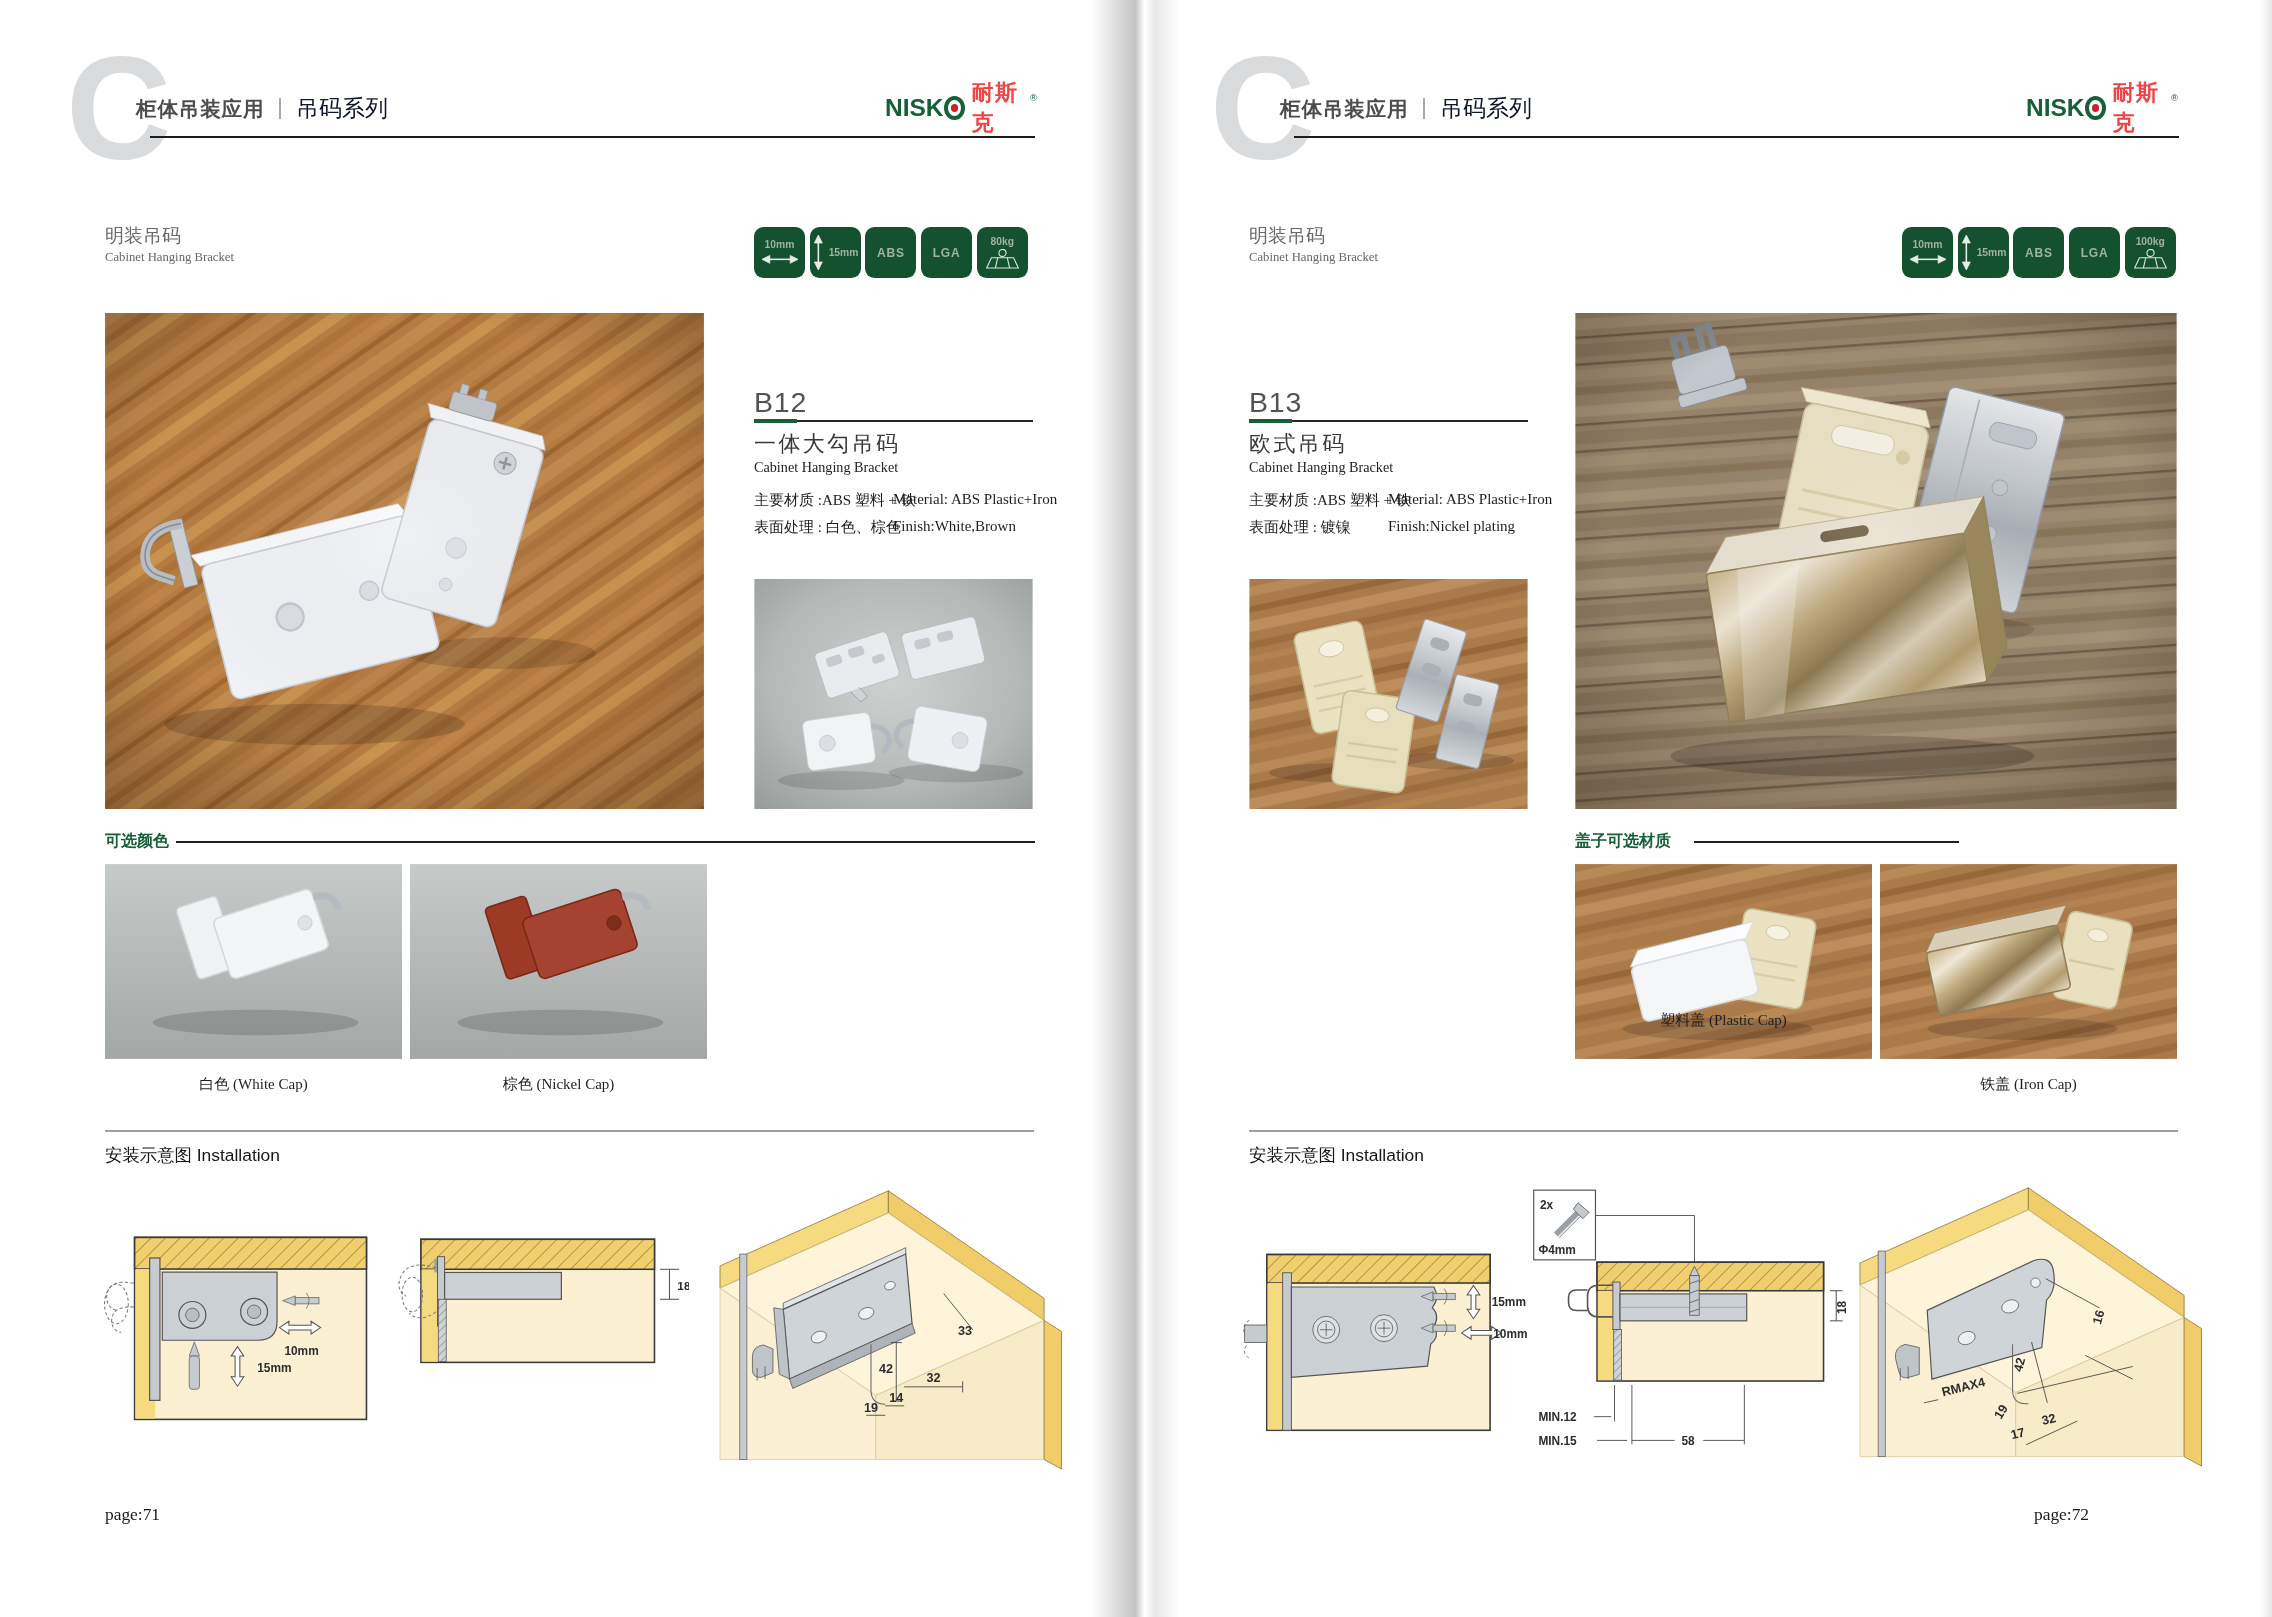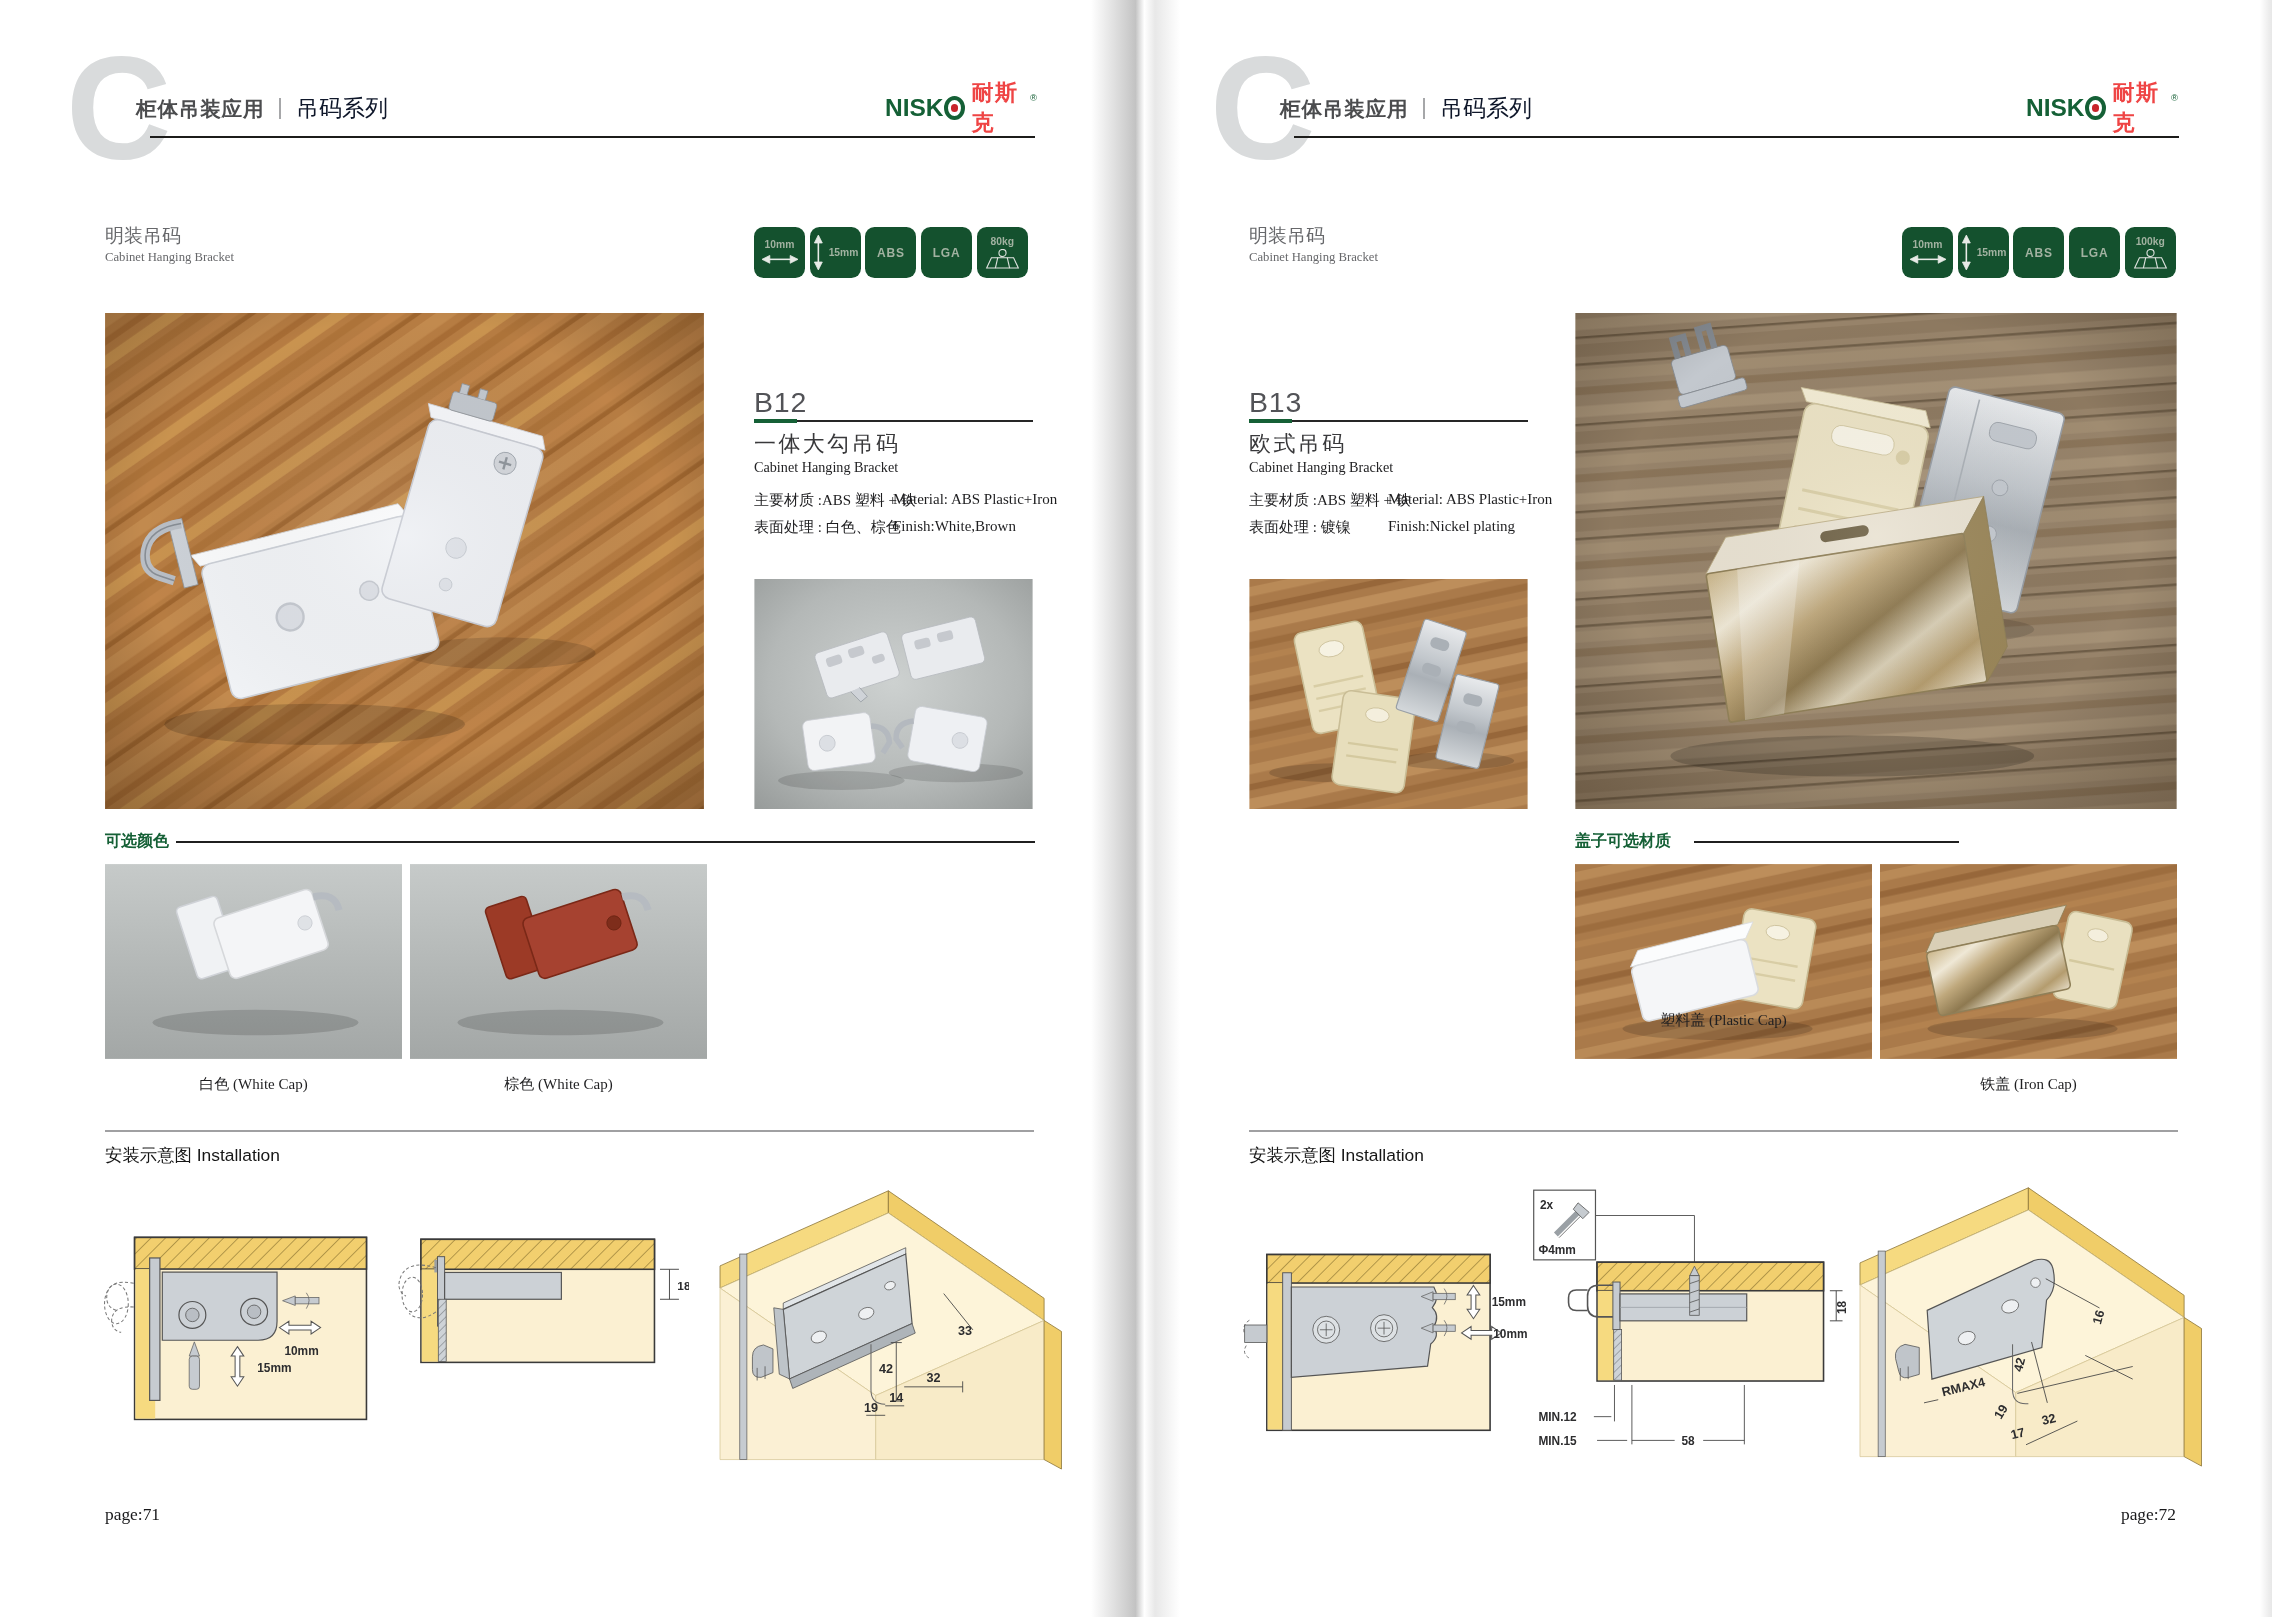--- a/index.html
+++ b/index.html
@@ -277,21 +277,21 @@
       <ellipse cx="190" cy="200" rx="130" ry="16" fill="#000" opacity="0.15"></ellipse>
       <g transform="translate(100,75) rotate(-18)">
         <rect x="0" y="-20" width="54" height="95" rx="6" fill="#9c3a26" stroke="#7a2817" stroke-width="2"></rect>
         <rect x="40" y="8" width="130" height="80" rx="8" fill="#a64230" stroke="#7a2817" stroke-width="2"></rect>
         <circle cx="150" cy="48" r="9" fill="#7e2d1b" stroke="#6a2412"></circle>
         <path d="M170,20 q28,2 26,26" stroke="#b6bbc1" stroke-width="9" fill="none"></path>
       </g>
     </svg>
   </div>
   <div class="caption" style="left:105px;top:1075px;">白色 (White Cap)</div>
-  <div class="caption" style="left:410px;top:1075px;">棕色 (White Cap)</div>
+  <div class="caption" style="left:410px;top:1075px;">棕色 (Nickel Cap)</div>
 
   <div class="installline" style="left:105px;top:1130px;"></div>
   <div class="installlabel" style="left:105px;top:1143px;">安装示意图 Installation</div>
 
   <div class="photo" style="left:99px;top:1231px;width:273px;height:194px;">
     <svg viewBox="0 0 345 245" width="273" height="194">
       <rect x="45" y="8" width="293" height="230" fill="#fbf0d2" stroke="#3a3a3a" stroke-width="2"></rect>
       <rect x="45" y="8" width="293" height="40" fill="url(#hatchY)" stroke="#3a3a3a" stroke-width="2"></rect>
       <rect x="46" y="48" width="25" height="189" fill="#f6da80"></rect>
       <rect x="64" y="34" width="13" height="180" fill="#c6cbd0" stroke="#555" stroke-width="1.5"></rect>
@@ -673,17 +673,17 @@
       </g>
       <text class="dt2" transform="rotate(-75 322 185)" x="322" y="185" text-anchor="middle">16</text>
       <text class="dt2" transform="rotate(-75 222 245)" x="222" y="245" text-anchor="middle">42</text>
       <text class="dt2" transform="rotate(-14 120 284)" x="120" y="284">RMAX4</text>
       <text class="dt2" transform="rotate(-60 198 306)" x="198" y="306" text-anchor="middle">19</text>
       <text class="dt2" transform="rotate(-14 216 336)" x="216" y="336" text-anchor="middle">17</text>
       <text class="dt2" transform="rotate(-14 255 318)" x="255" y="318" text-anchor="middle">32</text>
     </svg>
   </div>
 
-  <div class="pageno" style="left:2034px;top:1504px;width:142px;text-align:right;">page:72</div>
+  <div class="pageno" style="left:2034px;top:1504px;width:142px;">page:72</div>
 
   <div class="edgeR"></div>
 </div>
 
 
 </body></html>

